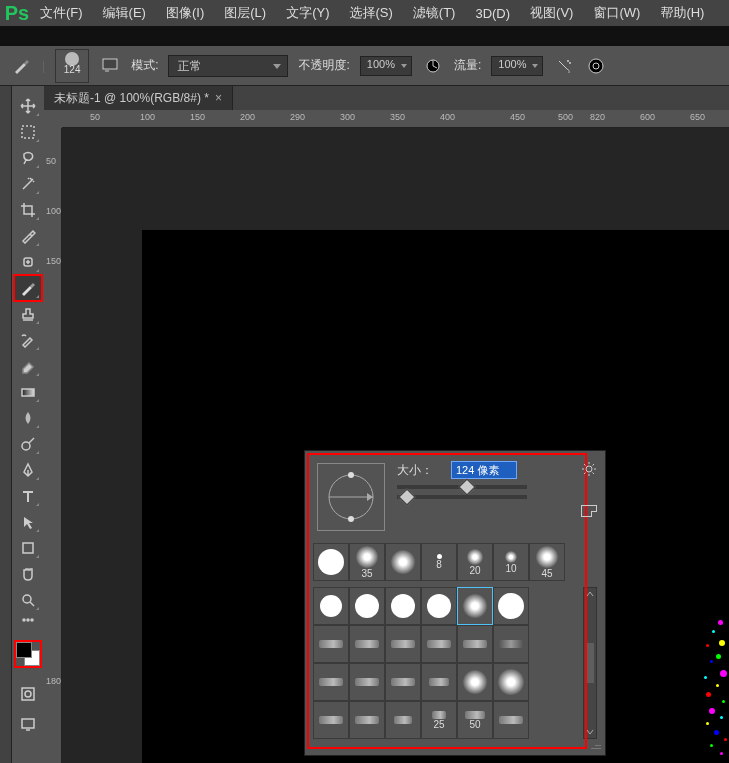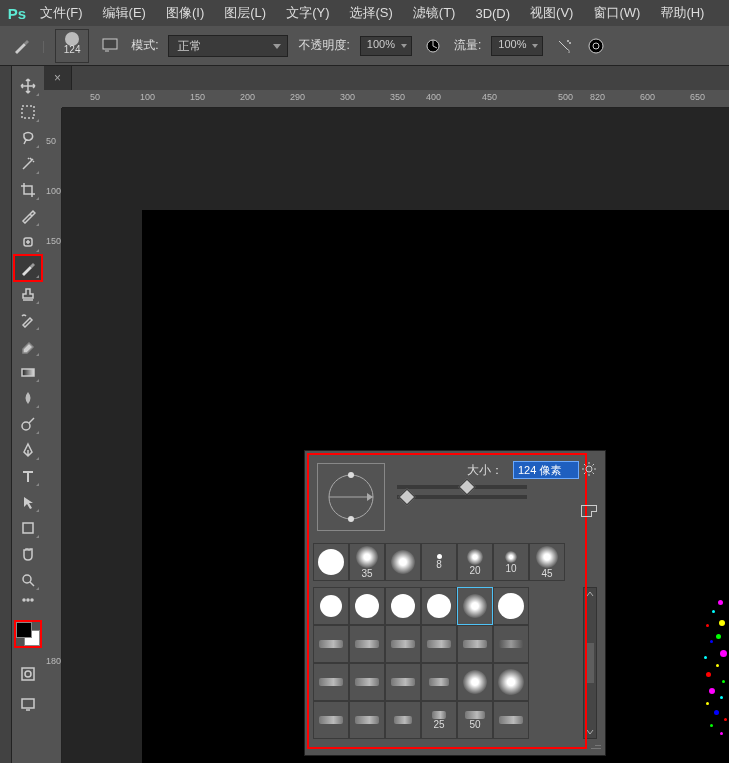--- a/index.html
+++ b/index.html
@@ -1,20 +1,20 @@
 <!DOCTYPE html>
 <html><head>
 <meta charset="utf-8">
 <style>
   * { box-sizing: border-box; margin: 0; padding: 0; }
   body { font-family: "Microsoft YaHei", Arial, sans-serif; font-size: 12px; color: #ccc; background:#111; width:729px; height:763px; overflow:hidden; position:relative;}
   .menubar { height:26px; background:#444; display:flex; align-items:center; padding-left:4px;}
-  .ps-logo { width:26px; height:20px; display:flex; align-items:center; justify-content:center; color:#5eead4; font-weight:bold; font-size:15px; }
+  .ps-logo { width:26px; height:20px; display:flex; align-items:center; justify-content:center; color:#22c55e; font-weight:bold; font-size:20px; }
   .menu-item { color:#ddd; padding:0 10px; font-size:13px; cursor:default;}
-  .optionsbar { height:40px; background:#535353; display:flex; align-items:center; padding-left:10px; gap:10px; border-bottom:1px solid #222;}
+  .optionsbar { height:40px; background:#535353; display:flex; align-items:center; padding-left:10px; gap:10px; border-bottom:1px solid #222;margin-top:20px;}
   .opt-icon { width:22px; height:22px; display:flex; align-items:center; justify-content:center; }
   .brush-preview-box { width:34px; height:34px; background:#535353; border:1px solid #333; display:flex; flex-direction:column; align-items:center; justify-content:center; position:relative;}
   .brush-dot { width:14px; height:14px; border-radius:50%; background:#bbb; margin-top:-4px;}
   .brush-num { font-size:10px; color:#ddd; margin-top:-2px;}
   .opt-label { color:#ddd; font-size:12px;}
   .select-box { background:#3a3a3a; color:#ccc; border:1px solid #222; height:22px; padding:2px 22px 2px 8px; font-size:12px; position:relative; min-width:120px;}
   .select-box::after { content:""; position:absolute; right:6px; top:8px; border-left:4px solid transparent; border-right:4px solid transparent; border-top:5px solid #999;}
   .mini-select { background:#3a3a3a; color:#ccc; border:1px solid #222; height:20px; padding:1px 16px 1px 6px; font-size:11px; position:relative; min-width:44px;}
   .mini-select::after { content:""; position:absolute; right:4px; top:7px; border-left:3px solid transparent; border-right:3px solid transparent; border-top:4px solid #999;}
   .workspace { display:flex; height:calc(763px - 26px - 40px);}
@@ -269,36 +269,37 @@
             <rect x="2" y="3" width="12" height="9"></rect>
             <path d="M6 14 L10 14"></path>
           </svg>
         </div>
     </div>
   </div>
 
   <div class="canvas-area">
     <div class="tabbar">
       <div class="doc-tab">
+        <span>未标题-1 @ 100%(RGB/8#) *</span>
         <span class="tab-close">×</span>
       </div>
     </div>
 
     <div class="rulers" style="position:absolute; left:0; top:24px; right:0; bottom:0;">
       <div class="ruler-corner"></div>
       <div class="ruler-h">
         <span style="left:28px">50</span>
         <span style="left:78px">100</span>
         <span style="left:128px">150</span>
         <span style="left:178px">200</span>
         <span style="left:228px">290</span>
         <span style="left:278px">300</span>
         <span style="left:328px">350</span>
-        <span style="left:364px">400</span>
-        <span style="left:420px">450</span>
+        <span style="left:378px">400</span>
+        <span style="left:448px">450</span>
         <span style="left:496px">500</span>
         <span style="left:528px">820</span>
         <span style="left:578px">600</span>
         <span style="left:628px">650</span>
       </div>
       <div class="ruler-v">
         <span style="top:28px">50</span>
         <span style="top:78px">100</span>
         <span style="top:128px">150</span>
         <span style="top:548px">180</span>
@@ -338,21 +339,21 @@
     <div class="dir-circle">
       <svg width="58" height="58" viewBox="0 0 58 58">
         <circle cx="29" cy="29" r="22"></circle>
         <line x1="7" y1="29" x2="51" y2="29"></line>
         <polygon points="51,29 45,25 45,33" fill="#aaa" stroke="none"></polygon>
         <circle cx="29" cy="7" r="3" fill="#ddd" stroke="none"></circle>
         <circle cx="29" cy="51" r="3" fill="#ddd" stroke="none"></circle>
       </svg>
     </div>
     <div style="flex:1; padding:10px 26px 0 12px;">
-      <div style="display:flex; align-items:center; justify-content:flex-end;">
+      <div style="display:flex; align-items:center; gap:8px;">
         <span class="field-label">大小：</span>
         <span class="field-input sel">124 像素</span>
       </div>
       <div class="slider s1"></div>
       <div class="slider s2"></div>
     </div>
   </div>
 
   <div class="gear-icon">
     <svg width="16" height="16" viewBox="0 0 16 16">

